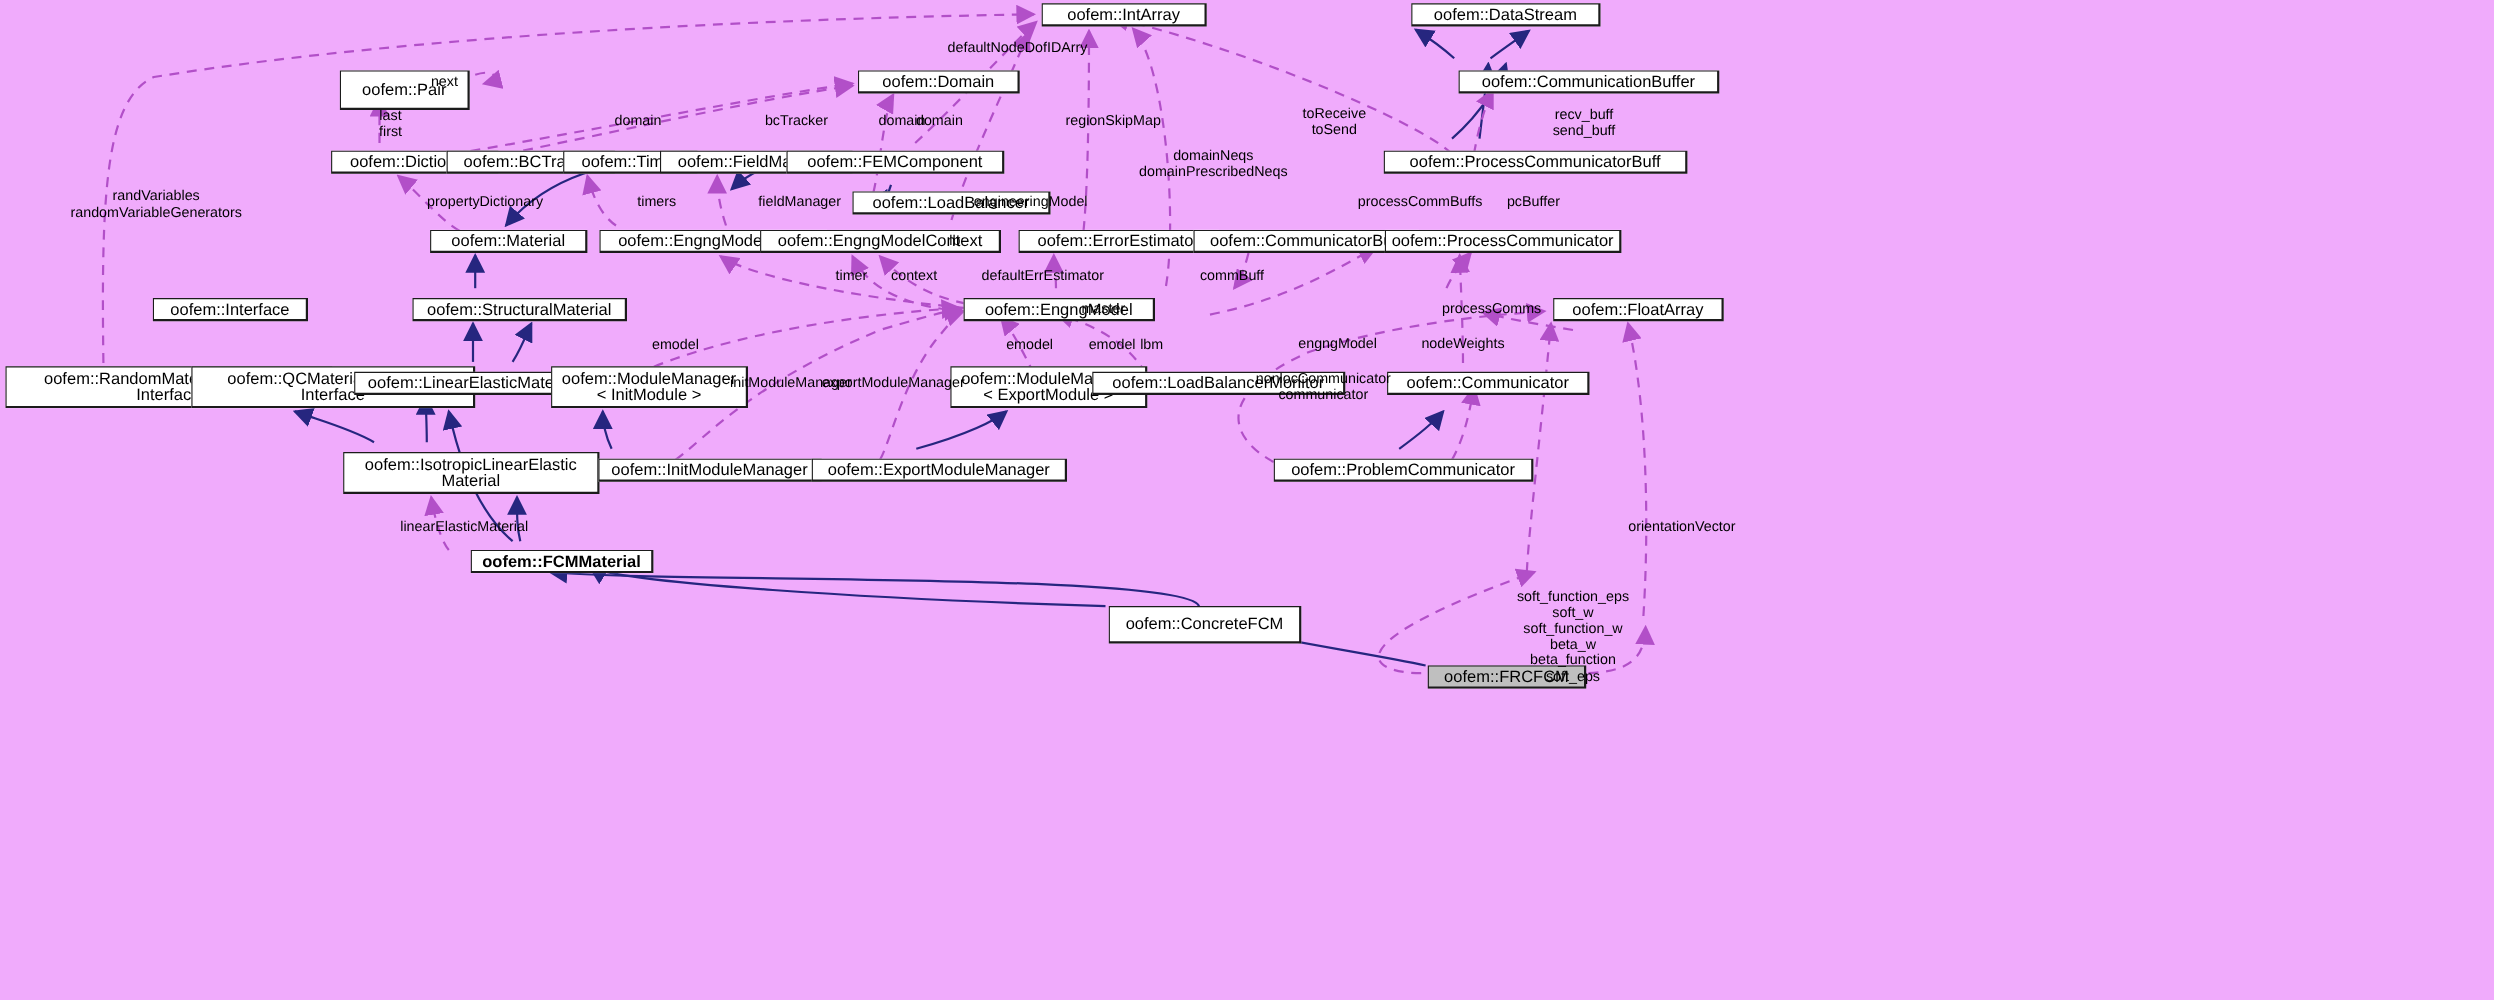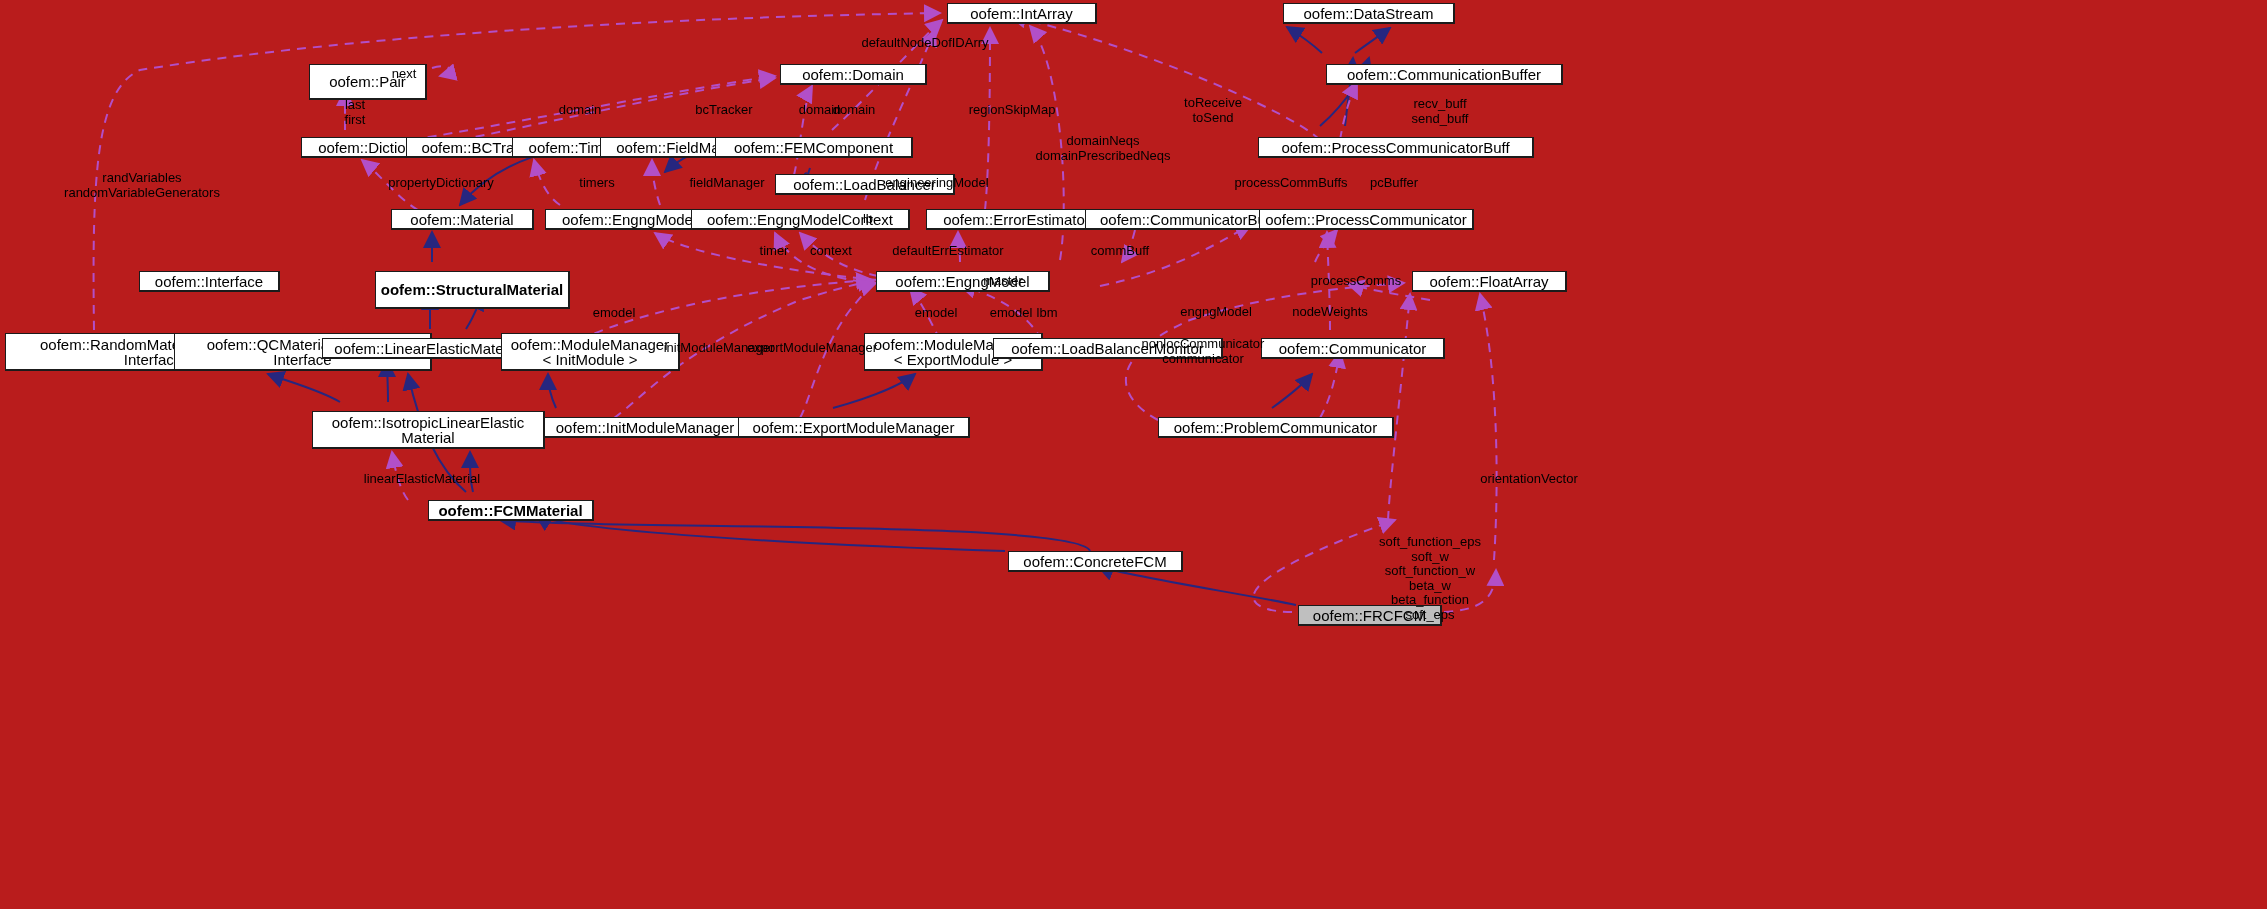--- a/index.html
+++ b/index.html
@@ -1,16 +1,16 @@
 <!DOCTYPE html>
 <html><head>
 <meta charset="utf-8">
 <style>
   html,body{margin:0;padding:0;background:#ffffff;}
-  #stage{position:relative;width:2267px;height:909px;background:#b91c1c;
+  #stage{position:relative;width:2267px;height:909px;background:#f0abfc;
          font-family:"Liberation Sans",sans-serif;overflow:hidden;}
   #edges{position:absolute;left:0;top:0;width:2267px;height:909px;}
   .node{position:absolute;box-sizing:border-box;background:#ffffff;
         border:1px solid #1b1b1b;border-right-width:2px;border-bottom-width:2px;
         display:flex;align-items:center;justify-content:center;text-align:center;
         font-size:15px;line-height:15px;color:#000000;padding:2px 5px;
         white-space:pre-line;}
   .node.hi{background:#bfbfbf;}
   .elabel{position:absolute;font-size:13px;line-height:14.5px;color:#000000;
           text-align:center;white-space:pre-line;transform:translateX(-50%);}
@@ -104,41 +104,41 @@
       <div class="node" style="left: 715px; top: 137px; width: 198px; height: 21px;">oofem::FEMComponent</div>
       <div class="node" style="left: 1258px; top: 137px; width: 276px; height: 21px;">oofem::ProcessCommunicatorBuff</div>
       <div class="node" style="left: 775px; top: 174px; width: 180px; height: 21px;">oofem::LoadBalancer</div>
       <div class="node" style="left: 391px; top: 209px; width: 143px; height: 21px;">oofem::Material</div>
       <div class="node" style="left: 545px; top: 209px; width: 207px; height: 21px;">oofem::EngngModelTimer</div>
       <div class="node" style="left: 691px; top: 209px; width: 219px; height: 21px;">oofem::EngngModelContext</div>
       <div class="node" style="left: 926px; top: 209px; width: 182px; height: 21px;">oofem::ErrorEstimator</div>
       <div class="node" style="left: 1085px; top: 209px; width: 205px; height: 21px;">oofem::CommunicatorBuff</div>
       <div class="node" style="left: 1259px; top: 209px; width: 215px; height: 21px;">oofem::ProcessCommunicator</div>
       <div class="node" style="left: 139px; top: 271px; width: 141px; height: 21px;">oofem::Interface</div>
-      <div class="node" style="left: 375px; top: 271px; width: 195px; height: 38px; font-weight: bold;">oofem::StructuralMaterial</div>
+      <div class="node" style="left: 375px; top: 271px; width: 195px; height: 21px;">oofem::StructuralMaterial</div>
       <div class="node" style="left: 876px; top: 271px; width: 174px; height: 21px;">oofem::EngngModel</div>
       <div class="node" style="left: 1412px; top: 271px; width: 155px; height: 21px;">oofem::FloatArray</div>
       <div class="node" style="left: 5px; top: 333px; width: 297px; height: 38px;">oofem::RandomMaterialExtension
 Interface</div>
       <div class="node" style="left: 174px; top: 333px; width: 258px; height: 38px;">oofem::QCMaterialExtension
 Interface</div>
       <div class="node" style="left: 322px; top: 338px; width: 215px; height: 21px;">oofem::LinearElasticMaterial</div>
       <div class="node" style="left: 501px; top: 333px; width: 179px; height: 38px;">oofem::ModuleManager
 &lt; InitModule &gt;</div>
       <div class="node" style="left: 864px; top: 333px; width: 179px; height: 38px;">oofem::ModuleManager
 &lt; ExportModule &gt;</div>
       <div class="node" style="left: 993px; top: 338px; width: 230px; height: 21px;">oofem::LoadBalancerMonitor</div>
       <div class="node" style="left: 1261px; top: 338px; width: 184px; height: 21px;">oofem::Communicator</div>
       <div class="node" style="left: 312px; top: 411px; width: 233px; height: 38px;">oofem::IsotropicLinearElastic
 Material</div>
       <div class="node" style="left: 544px; top: 417px; width: 203px; height: 21px;">oofem::InitModuleManager</div>
       <div class="node" style="left: 738px; top: 417px; width: 232px; height: 21px;">oofem::ExportModuleManager</div>
       <div class="node" style="left: 1158px; top: 417px; width: 236px; height: 21px;">oofem::ProblemCommunicator</div>
       <div class="node" style="left: 428px; top: 500px; width: 166px; height: 21px; font-weight: bold;">oofem::FCMMaterial</div>
-      <div class="node" style="left: 1008px; top: 551px; width: 175px; height: 21px;">oofem::ConcreteFCM</div>
+      <div class="node" style="left: 1008px; top: 551px; width: 175px; height: 34px;">oofem::ConcreteFCM</div>
       <div class="node hi" style="left: 1298px; top: 605px; width: 144px; height: 21px;">oofem::FRCFCM</div>
     </div>
   <div id="labels">
       <div class="elabel" style="left: 142px; top: 171px;">randVariables
 randomVariableGenerators</div>
       <div class="elabel" style="left: 404px; top: 67px;">next</div>
       <div class="elabel" style="left: 355px; top: 98px;">last
 first</div>
       <div class="elabel" style="left: 441px; top: 176px;">propertyDictionary</div>
       <div class="elabel" style="left: 580px; top: 103px;">domain</div>

